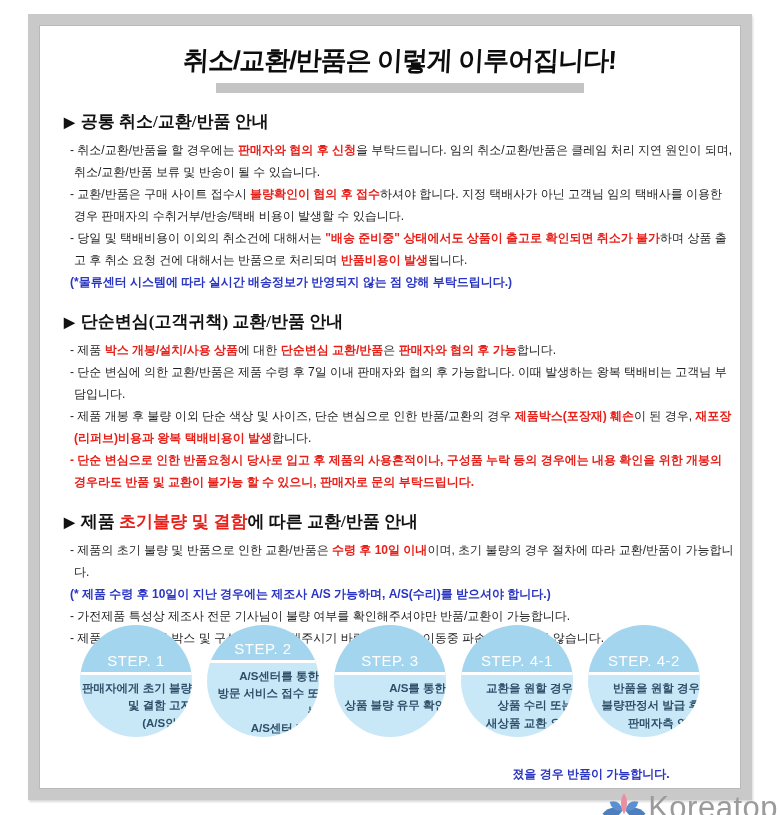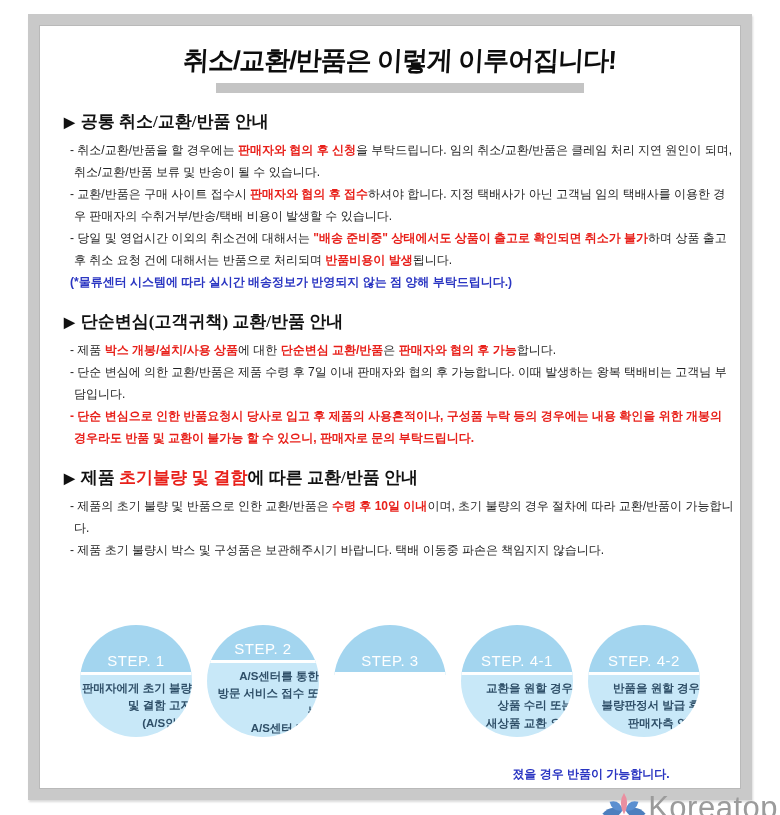--- a/index.html
+++ b/index.html
@@ -42,33 +42,36 @@
 
 <div class="page">
   <div class="frame">
     <div class="content">
       <h1 class="title">취소/교환/반품은 이렇게 이루어집니다!</h1>
       <div class="title-underline"></div>
       <div id="sections">
           <div class="section">
             <div class="sec-title"><span class="arrow">▶</span><span class="seg-h">공통 취소/교환/반품 안내</span></div>
             <div class="line"><span class="seg-n">- 취소/교환/반품을 할 경우에는 </span><span class="seg-r">판매자와 협의 후 신청</span><span class="seg-n">을 부탁드립니다. 임의 취소/교환/반품은 클레임 처리 지연 원인이 되며, 취소/교환/반품 보류 및 반송이 될 수 있습니다.</span></div>
-            <div class="line"><span class="seg-n">- 교환/반품은 구매 사이트 접수시 </span><span class="seg-r">판매자와 협의 후 접수</span><span class="seg-n">하셔야 합니다. 지정 택배사가 아닌 고객님 임의 택배사를 이용한 경우 판매자의 수취거부/반송/택배 비용이 발생할 수 있습니다.</span></div>
-            <div class="line"><span class="seg-n">- 당일 및 영업시간 이외의 취소건에 대해서는 </span><span class="seg-r">"배송 준비중" 상태에서도 상품이 출고로 확인되면 취소가 불가</span><span class="seg-n">하며 상품 출고 후 취소 요청 건에 대해서는 반품으로 처리되며 </span><span class="seg-r">반품비용이 발생</span><span class="seg-n">됩니다.</span></div>
+            <div class="line"><span class="seg-n">- 교환/반품은 구매 사이트 접수시 </span><span class="seg-r">불량확인이 협의 후 접수</span><span class="seg-n">하셔야 합니다. 지정 택배사가 아닌 고객님 임의 택배사를 이용한 경우 판매자의 수취거부/반송/택배 비용이 발생할 수 있습니다.</span></div>
+            <div class="line"><span class="seg-n">- 당일 및 택배비용이 이외의 취소건에 대해서는 </span><span class="seg-r">"배송 준비중" 상태에서도 상품이 출고로 확인되면 취소가 불가</span><span class="seg-n">하며 상품 출고 후 취소 요청 건에 대해서는 반품으로 처리되며 </span><span class="seg-r">반품비용이 발생</span><span class="seg-n">됩니다.</span></div>
             <div class="line"><span class="seg-b">(*물류센터 시스템에 따라 실시간 배송정보가 반영되지 않는 점 양해 부탁드립니다.)</span></div>
           </div>
           <div class="section">
             <div class="sec-title"><span class="arrow">▶</span><span class="seg-h">단순변심(고객귀책) 교환/반품 안내</span></div>
             <div class="line"><span class="seg-n">- 제품 </span><span class="seg-r">박스 개봉/설치/사용 상품</span><span class="seg-n">에 대한 </span><span class="seg-r">단순변심 교환/반품</span><span class="seg-n">은 </span><span class="seg-r">판매자와 협의 후 가능</span><span class="seg-n">합니다.</span></div>
             <div class="line"><span class="seg-n">- 단순 변심에 의한 교환/반품은 제품 수령 후 7일 이내 판매자와 협의 후 가능합니다. 이때 발생하는 왕복 택배비는 고객님 부담입니다.</span></div>
+            <div class="line"><span class="seg-n">- 제품 개봉 후 불량 이외 단순 색상 및 사이즈, 단순 변심으로 인한 반품/교환의 경우 </span><span class="seg-r">제품박스(포장재) 훼손</span><span class="seg-n">이 된 경우, </span><span class="seg-r">재포장(리퍼브)비용과 왕복 택배비용이 발생</span><span class="seg-n">합니다.</span></div>
             <div class="line"><span class="seg-r">- 단순 변심으로 인한 반품요청시 당사로 입고 후 제품의 사용흔적이나, 구성품 누락 등의 경우에는 내용 확인을 위한 개봉의 경우라도 반품 및 교환이 불가능 할 수 있으니, 판매자로 문의 부탁드립니다.</span></div>
           </div>
           <div class="section">
             <div class="sec-title"><span class="arrow">▶</span><span class="seg-h">제품 </span><span class="seg-hr">초기불량 및 결함</span><span class="seg-h">에 따른 교환/반품 안내</span></div>
             <div class="line"><span class="seg-n">- 제품의 초기 불량 및 반품으로 인한 교환/반품은 </span><span class="seg-r">수령 후 10일 이내</span><span class="seg-n">이며, 초기 불량의 경우 절차에 따라 교환/반품이 가능합니다.</span></div>
+            <div class="line"><span class="seg-b">(* 제품 수령 후 10일이 지난 경우에는 제조사 A/S 가능하며, A/S(수리)를 받으셔야 합니다.)</span></div>
+            <div class="line"><span class="seg-n">- 가전제품 특성상 제조사 전문 기사님이 불량 여부를 확인해주셔야만 반품/교환이 가능합니다.</span></div>
             <div class="line"><span class="seg-n">- 제품 초기 불량시 박스 및 구성품은 보관해주시기 바랍니다. 택배 이동중 파손은 책임지지 않습니다.</span></div>
           </div>
         </div>
     </div>
     <div id="steps" class="steps">
         <div class="circle">
           <div class="cap">
             <span>STEP. 1</span>
           </div>
           <div class="circle-body">
@@ -83,20 +86,24 @@
           </div>
           <div class="circle-body">
             <div>A/S센터를 통한</div>
             <div>방문 서비스 접수 또는</div>
             <div>A/S센터 내방</div>
           </div>
         </div>
         <div class="circle">
           <div class="cap">
             <span>STEP. 3</span>
+          </div>
+          <div class="circle-body">
+            <div>A/S를 통한</div>
+            <div>상품 불량 유무 확인</div>
           </div>
         </div>
         <div class="circle">
           <div class="cap">
             <span>STEP. 4-1</span>
           </div>
           <div class="circle-body">
             <div>교환을 원할 경우</div>
             <div>상품 수리 또는</div>
             <div>새상품 교환 요청</div>

